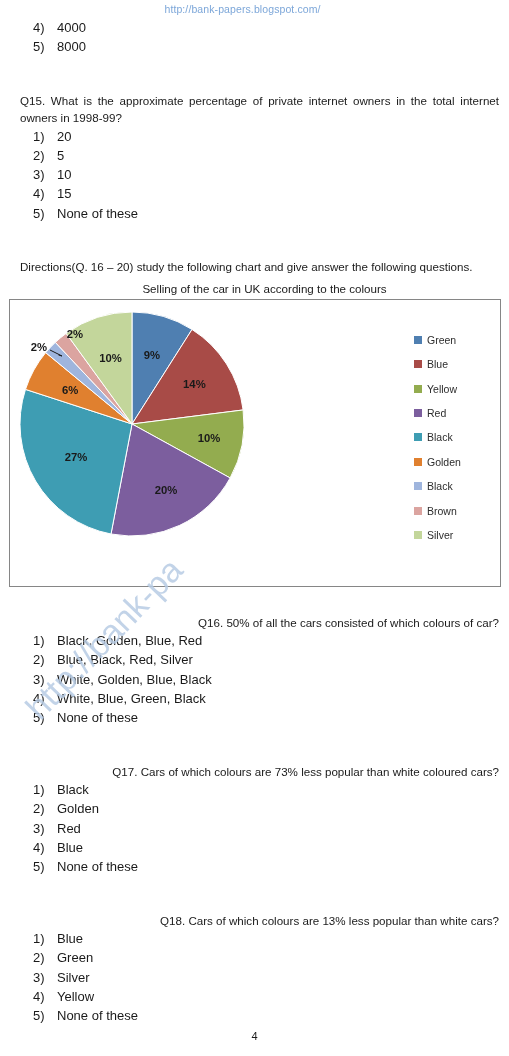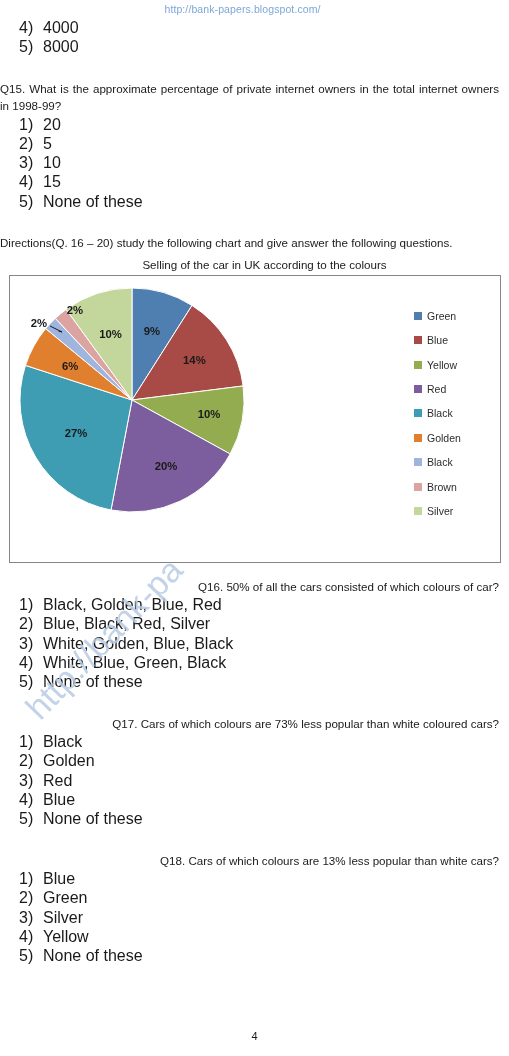--- a/index.html
+++ b/index.html
@@ -31,35 +31,35 @@
   .content {
     position: absolute;
     top: 18px;
     left: 0;
     width: 509px;
   }
   .q-block { margin: 0; padding: 0; }
   .q-text {
     font-size: 11.6px;
     line-height: 17.5px;
-    margin: 4px 0 0 0;
-    padding: 0 10px 0 0;
+    margin: 16px 0 0 0;
+    padding: 0 10px 0 20px;
     text-align: justify;
     text-justify: inter-word;
   }
   .q-text.nojust { text-align: right; }
   .opt-list {
     list-style: none;
     margin: 0;
     padding: 0;
   }
   .opt-row {
-    font-size: 16px;
+    font-size: 13px;
     line-height: 19.3px;
-    padding-left: 19px;
+    padding-left: 33px;
     white-space: nowrap;
   }
   .opt-num {
     display: inline-block;
     width: 24px;
   }
   .gap-sm { height: 11px; }
   .gap-md { height: 19px; }
   .gap-xs { height: 5px; }
 

